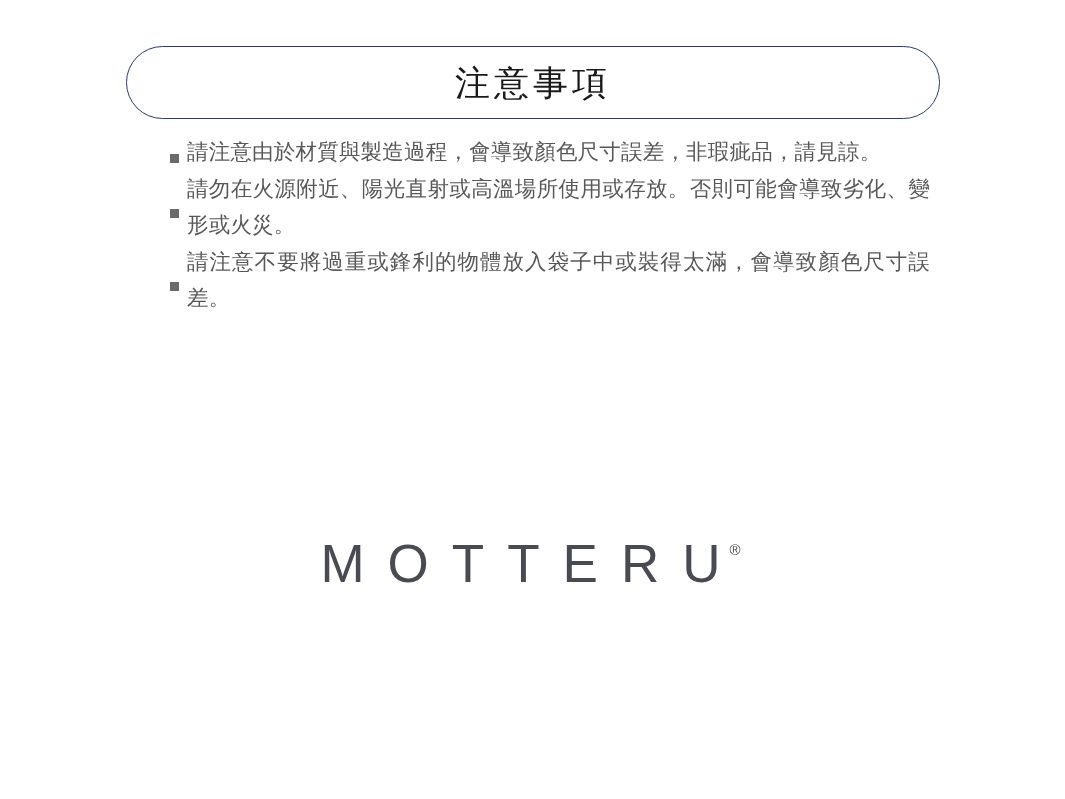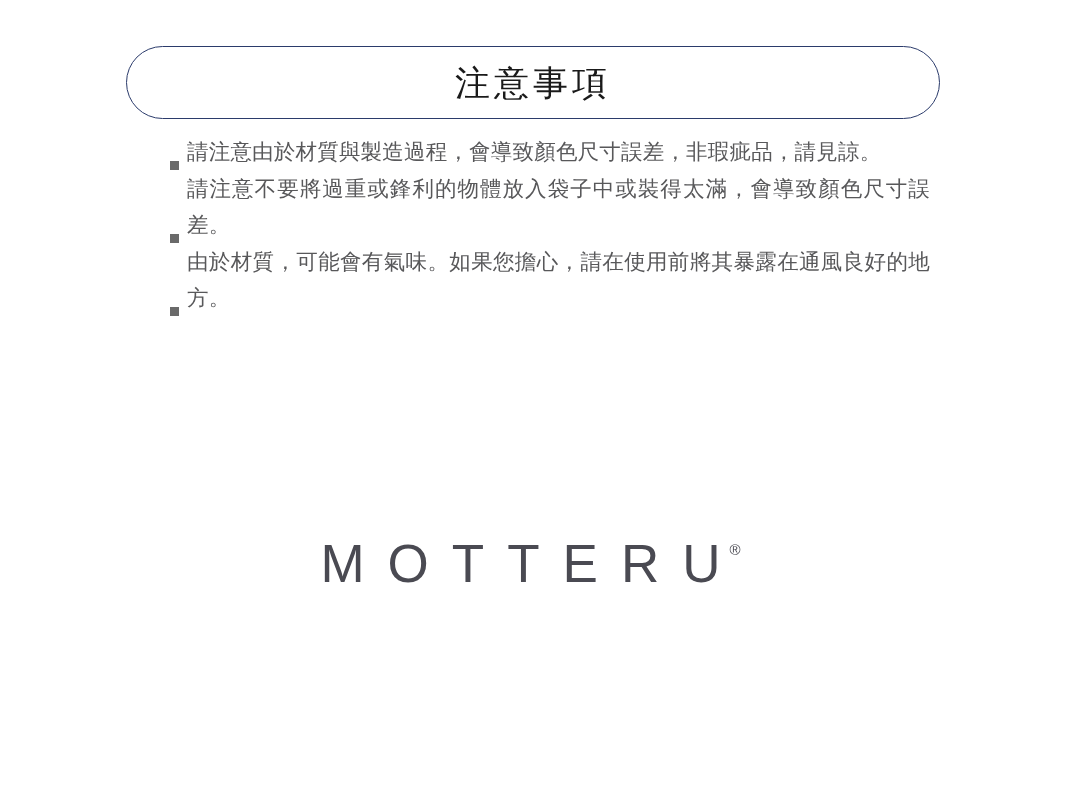--- a/index.html
+++ b/index.html
@@ -41,21 +41,21 @@
     line-height: 1;
   }
   .notes {
     position: absolute;
     left: 170px;
     top: 134px;
     width: 760px;
   }
   .note-item {
     display: flex;
-    align-items: flex-end;
+    align-items: center;
     margin-bottom: 1px;
   }
   .bullet {
     flex: 0 0 auto;
     width: 9px;
     height: 9px;
     background: #6a6a6a;
     margin-top: 13px;
     margin-right: 8px;
   }
@@ -108,30 +108,30 @@
   </div>
 
   <div class="notes">
 
     <div class="note-item">
       <span class="bullet"></span>
       <span class="note-text">請注意由於材質與製造過程，會導致顏色尺寸誤差，非瑕疵品，請見諒。</span>
     </div>
 
 
+    <div class="note-item">
+      <span class="bullet"></span>
+      <span class="note-text">請勿在火源附近、陽光直射或高溫場所使用或存放。否則可能會導致劣化、變形或火災。</span>
+    </div>
 
     <div class="note-item">
       <span class="bullet"></span>
       <span class="note-text">請注意不要將過重或鋒利的物體放入袋子中或裝得太滿，會導致顏色尺寸誤差。</span>
     </div>
 
-    <div class="note-item">
-      <span class="bullet"></span>
-      <span class="note-text">由於材質，可能會有氣味。如果您擔心，請在使用前將其暴露在通風良好的地方。</span>
-    </div>
 
   </div>
 
   <div class="logo-wrap">
     <div class="logo">MOTTERU</div>
     <span class="logo-reg" style="position:relative; top:6px; left:-14px; font-size:15px; color:#4a4a52;">®</span>
   </div>
 
 </div>
 

